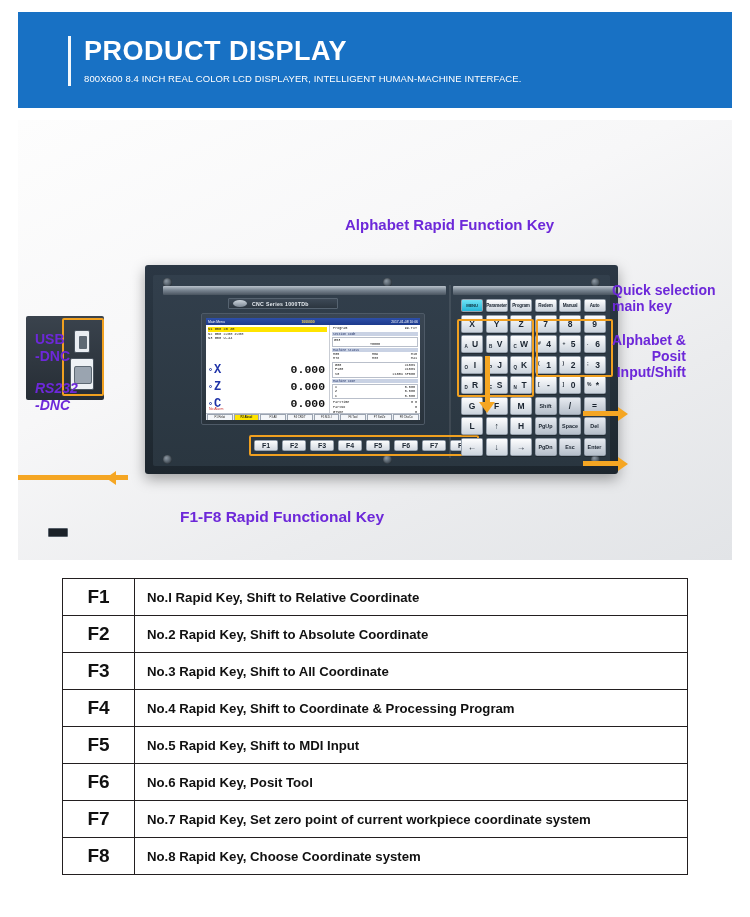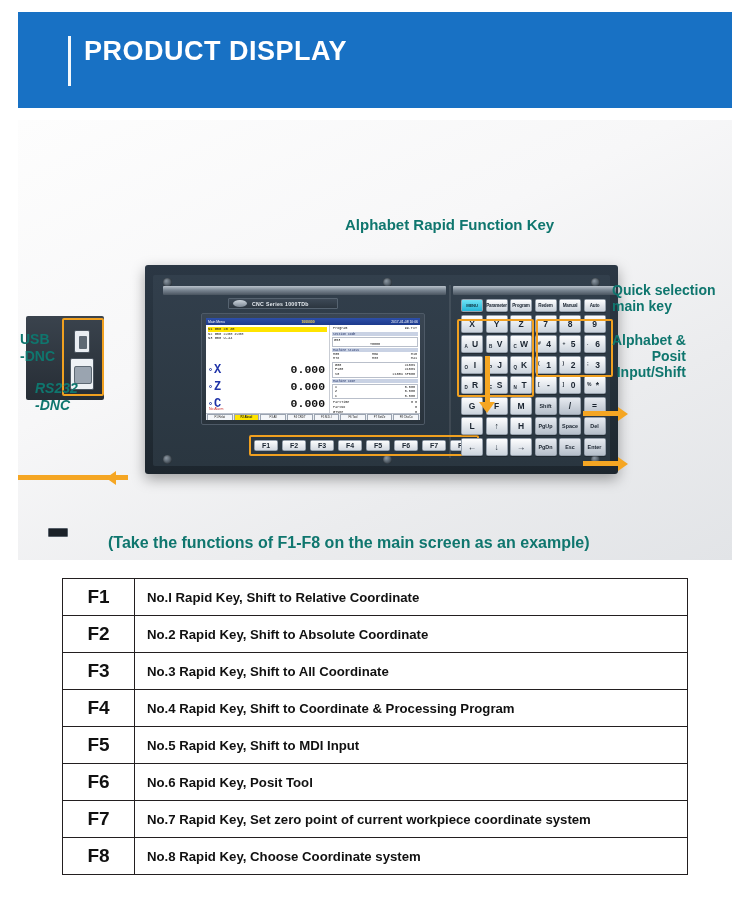--- a/index.html
+++ b/index.html
@@ -189,25 +189,25 @@
     background:#eef1f5; border:1.5px solid #4a545f; border-radius:2px;
   }
   .db9-shell{
     position:absolute; left:3px; top:7px; width:18px; height:18px;
     background:#9aa4b0; border-radius:2px/3px; border:1px solid #5d6873;
   }
   .usb-slot{ position:absolute; left:22px; top:212px; width:20px; height:9px;
     background:#1b2128; border:1px solid #555e68; border-radius:1px;}
 
   
-  .lbl{ position:absolute; color:#0f766e; font-weight:bold; font-family:"Liberation Sans", sans-serif;}
+  .lbl{ position:absolute; color:#6d28d9; font-weight:bold; font-family:"Liberation Sans", sans-serif;}
   .lbl-alpha-top{ left:345px; top:216px; font-size:15px; }
   .lbl-quick{ left:612px; top:282px; font-size:14px; line-height:1.15;}
   .lbl-alnum{ left:612px; top:332px; font-size:14px; line-height:1.15;text-align:right;}
-  .lbl-usb{ left:20px; top:331px; font-size:14px; line-height:1.2;}
+  .lbl-usb{ left:35px; top:331px; font-size:14px; line-height:1.2;}
   .lbl-rs232{ left:35px; top:380px; font-size:14px; line-height:1.2;font-style:italic;}
   .lbl-f18{ left:180px; top:508px; font-size:15.5px;}
   .lbl-example{ left:108px; top:534px; font-size:16px;}
 
   .arrow{ position:absolute; background:#f5a623;}
   
   .arr-v1{ left:467px; top:236px; width:5px; height:48px;}
   .arr-v1-head{ position:absolute; left:461px; top:282px; width:0;height:0;
     border-left:8.5px solid transparent; border-right:8.5px solid transparent;
     border-top:11px solid #f5a623;}
@@ -245,20 +245,21 @@
   }
 </style>
 </head>
 <body>
 
 <div class="page">
 
   <div class="header">
     <div class="header-bar"></div>
     <div class="header-title">PRODUCT DISPLAY</div>
+    <div class="header-sub">800X600 8.4 INCH REAL COLOR LCD DISPLAYER, INTELLIGENT HUMAN-MACHINE INTERFACE.</div>
   </div>
 
   <div class="photo">
 
     <div class="ports-blk">
       <div class="usb-slot"></div>
     </div>
     <div class="port-usb"></div>
     <div class="port-db9">
       <div class="db9-shell"></div>
@@ -602,21 +603,21 @@
     <div>Input/Shift</div>
   </div>
   <div class="lbl lbl-usb">
     <div>USB</div>
     <div>-DNC</div>
   </div>
   <div class="lbl lbl-rs232">
     <div>RS232</div>
     <div>-DNC</div>
   </div>
-  <div class="lbl lbl-example">(Take the functions of F1-F8 on the main screen as an example)</div>
+  <div class="lbl lbl-f18">F1-F8 Rapid Functional Key</div>
 
   <table class="tbl">
     <tbody id="tbl-body">
         <tr>
           <td class="key-col">F1</td>
           <td class="desc-col">No.I Rapid Key, Shift to Relative Coordinate</td>
         </tr>
         <tr>
           <td class="key-col">F2</td>
           <td class="desc-col">No.2 Rapid Key, Shift to Absolute Coordinate</td>

